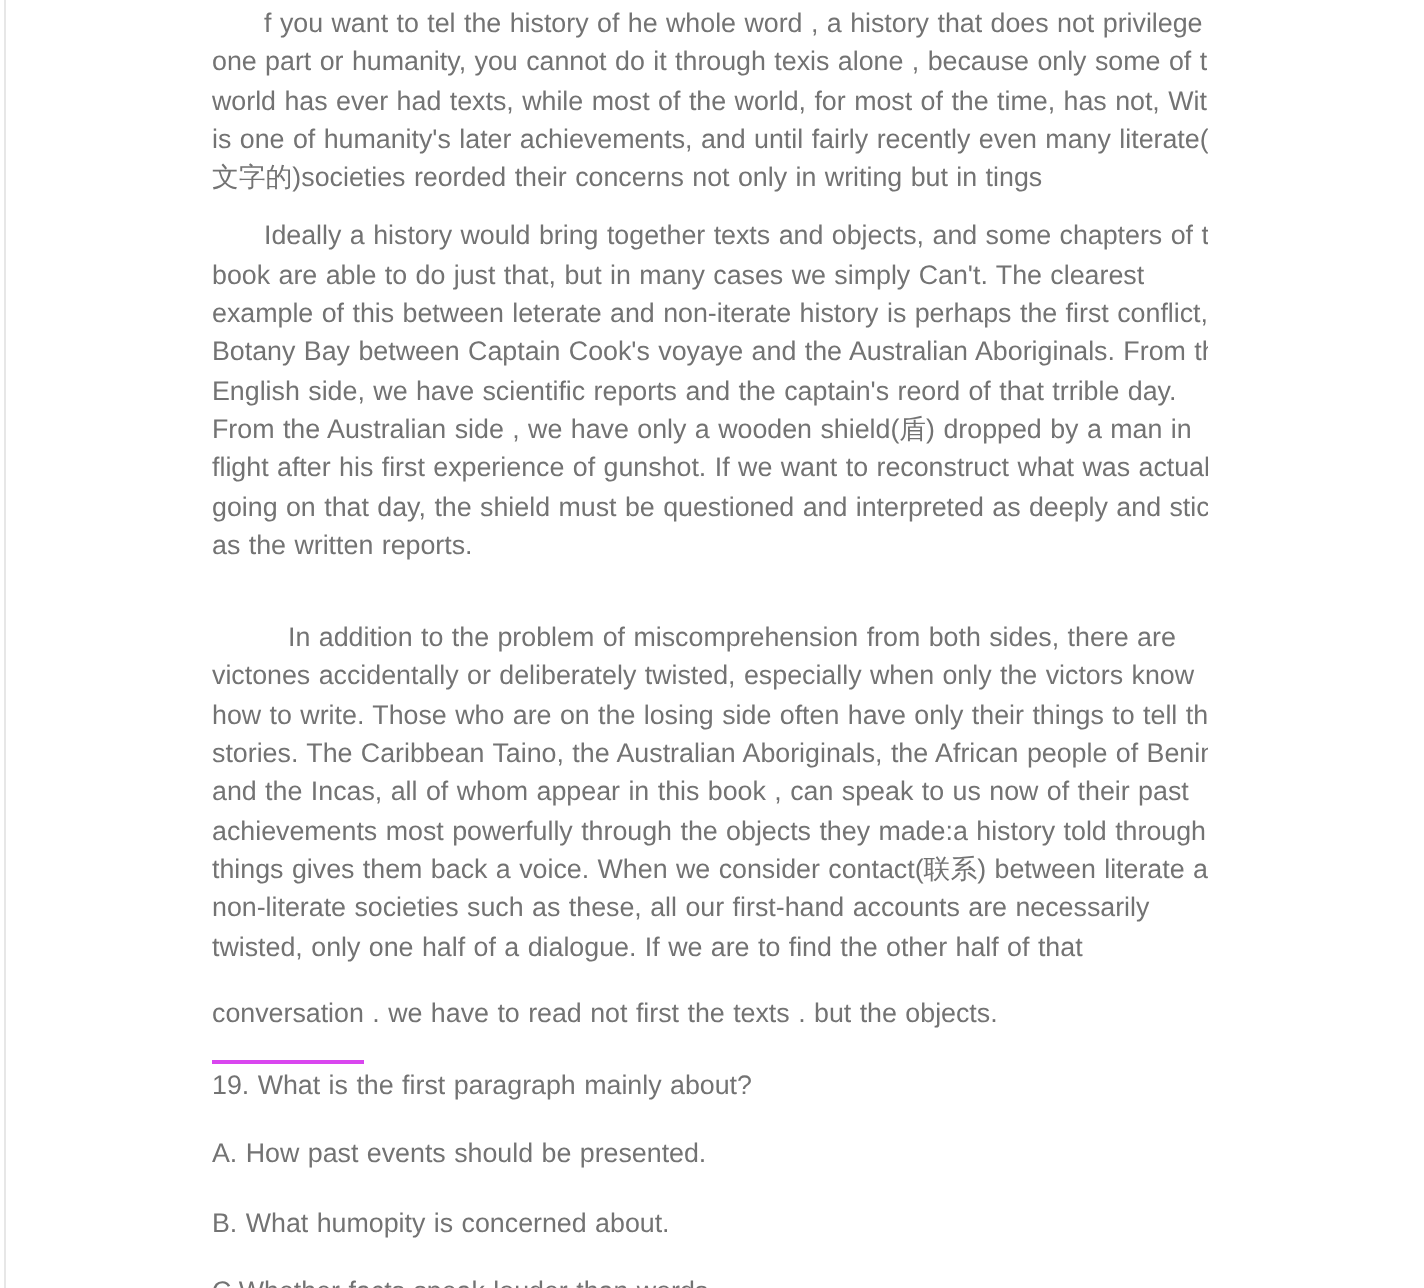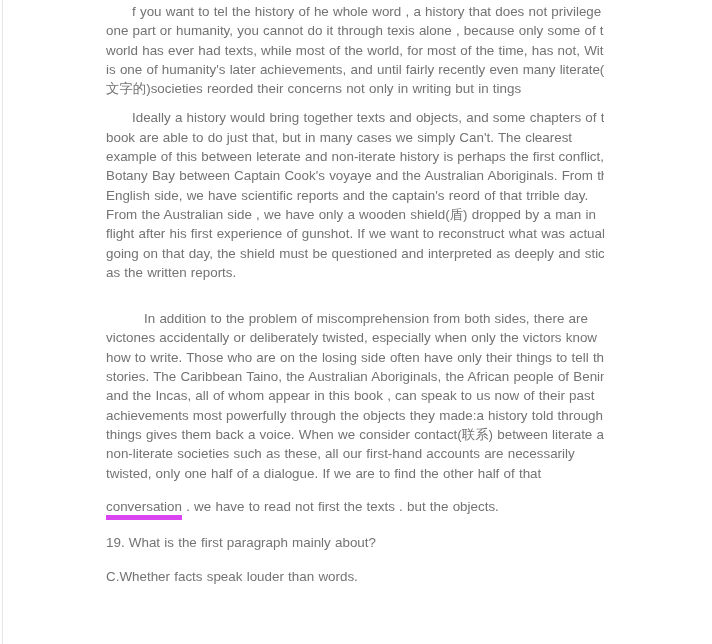--- a/index.html
+++ b/index.html
@@ -38,40 +38,42 @@
     margin: 0 0 10px 0;
     text-indent: 26px;
     word-spacing: 0.5px;
   }
   .para.indent-lg { text-indent: 38px; margin-top: 27px; }
   .para.no-indent { text-indent: 0; }
   .para.conversation-line { margin-top: 14px; margin-bottom: 0; }
   .para.question-line { margin-top: 17px; margin-bottom: 0; }
   .para.option-line { margin-top: 15px; margin-bottom: 0; }
   .underlined-word {
-    border-bottom: 5px solid #d946ef;
-    padding-bottom: 1px;
+    border-bottom: 2px solid #d946ef;
+    padding-bottom: 16px;
   }
 </style>
 </head>
 <body>
 
 <div class="page">
   <div class="edge-line left"></div>
   <div class="edge-line right"></div>
 
   <div class="content">
     <p class="para">f you want to tel the history of he whole word , a history that does not privilege one part or humanity, you cannot do it through texis alone , because only some of the world has ever had texts, while most of the world, for most of the time, has not, Witing is one of humanity's later achievements, and until fairly recently even many literate(有文字的)societies reorded their concerns not only in writing but in tings</p>
 
     <p class="para">Ideally a history would bring together texts and objects, and some chapters of this book are able to do just that, but in many cases we simply Can't. The clearest example of this between leterate and non-iterate history is perhaps the first conflict, at Botany Bay between Captain Cook's voyaye and the Australian Aboriginals. From the English side, we have scientific reports and the captain's reord of that trrible day. From the Australian side , we have only a wooden shield(盾) dropped by a man in flight after his first experience of gunshot. If we want to reconstruct what was actually going on that day, the shield must be questioned and interpreted as deeply and stictly as the written reports.</p>
 
     <p class="para indent-lg">In addition to the problem of miscomprehension from both sides, there are victones accidentally or deliberately twisted, especially when only the victors know how to write. Those who are on the losing side often have only their things to tell their stories. The Caribbean Taino, the Australian Aboriginals, the African people of Benin and the Incas, all of whom appear in this book , can speak to us now of their past achievements most powerfully through the objects they made:a history told through things gives them back a voice. When we consider contact(联系) between literate and non-literate societies such as these, all our first-hand accounts are necessarily twisted, only one half of a dialogue. If we are to find the other half of that</p>
 
     <p class="para no-indent conversation-line"><span class="underlined-word">conversation</span><span> . we have to read not first the texts . but the objects.</span></p>
 
     <p class="para no-indent question-line">19. What is the first paragraph mainly about?</p>
 
+    <p class="para no-indent option-line">A. How past events should be presented.</p>
 
+    <p class="para no-indent option-line">B. What humopity is concerned about.</p>
 
     <p class="para no-indent option-line">C.Whether facts speak louder than words.</p>
 
   </div>
 </div>
 
 </body></html>

